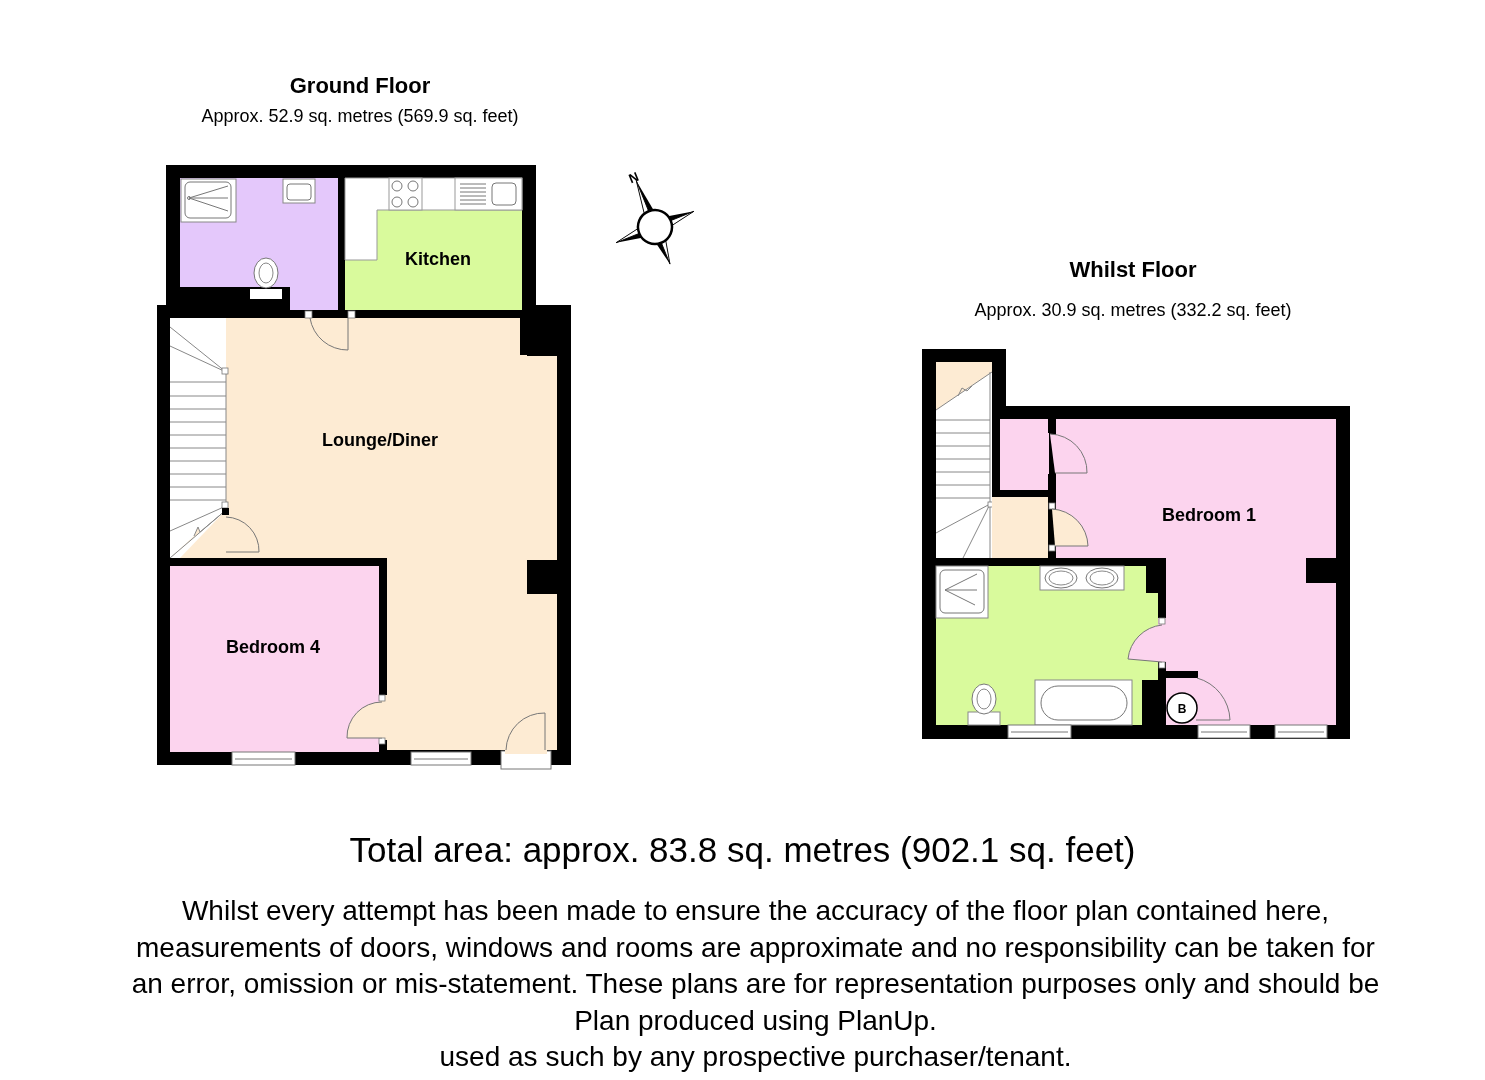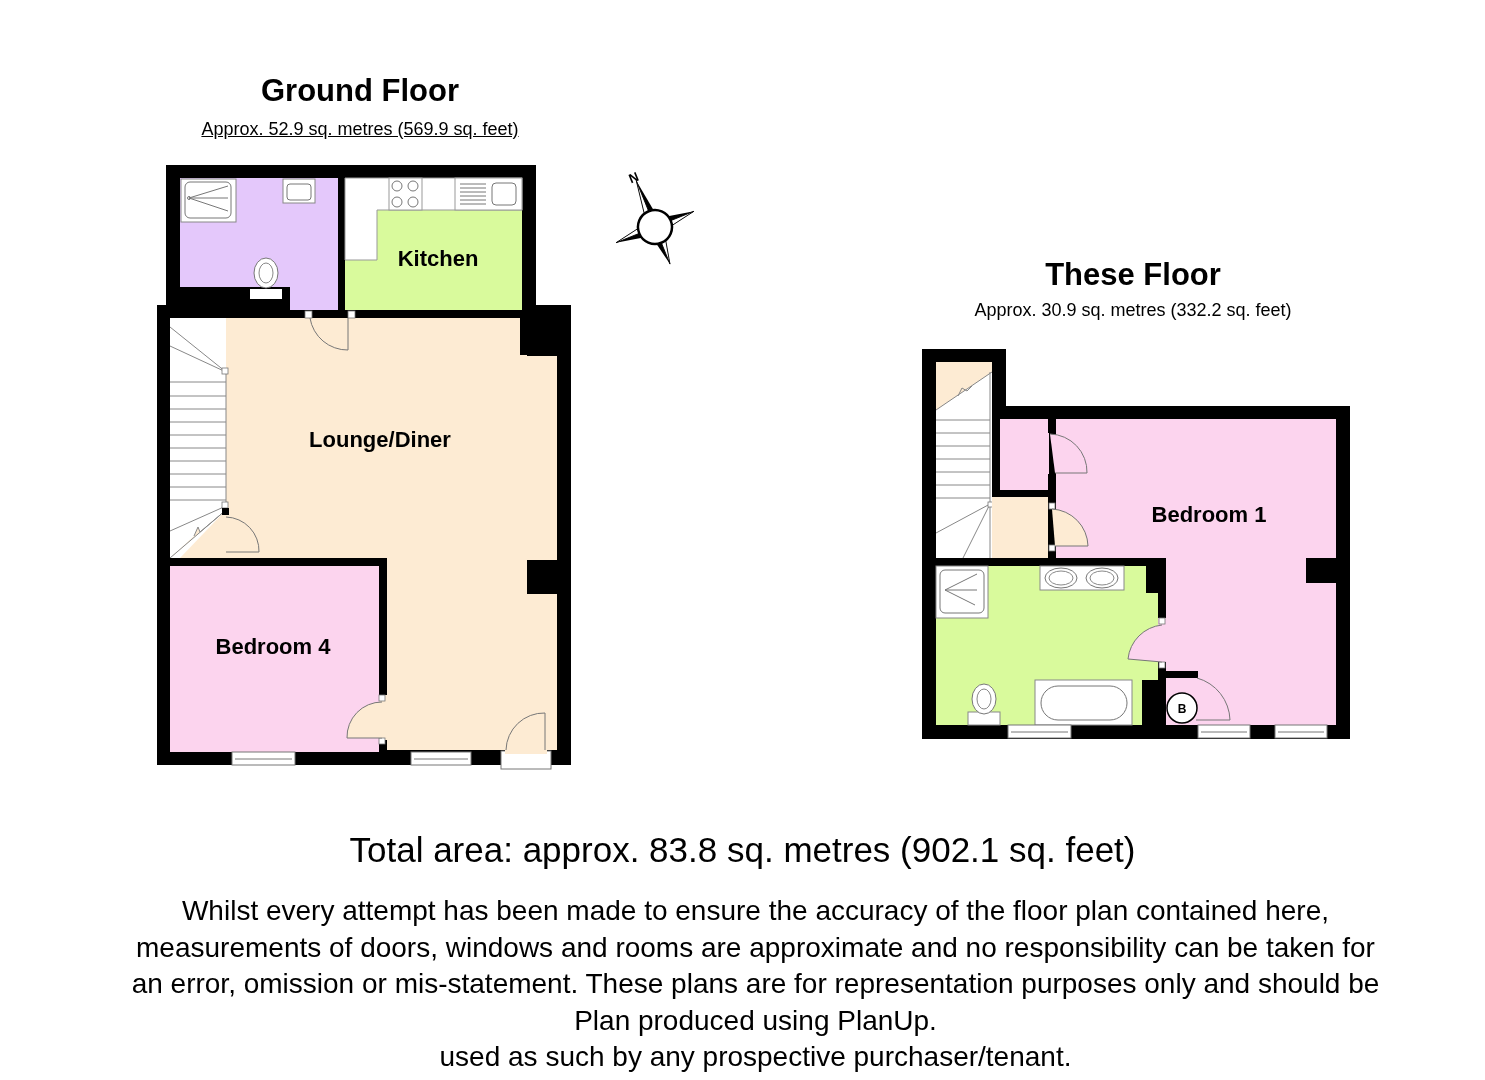--- a/index.html
+++ b/index.html
@@ -1,20 +1,20 @@
 <!DOCTYPE html>
 <html><head>
 <meta charset="utf-8">
 <style>
   html,body{margin:0;padding:0;background:#fff;}
   body{width:1485px;height:1080px;position:relative;overflow:hidden;font-family:"Liberation Sans",sans-serif;color:#000;}
   .abs{position:absolute;}
-  .floor-title{font-weight:bold;font-size:31px;text-align:center;white-space:nowrap;}
+  .floor-title{font-weight:bold;font-size:22px;text-align:center;white-space:nowrap;}
   .floor-area{font-size:18px;text-align:center;white-space:nowrap;}
-  .room-label{font-weight:bold;font-size:22px;white-space:nowrap;transform:translate(-50%,-50%);}
+  .room-label{font-weight:bold;font-size:18px;white-space:nowrap;transform:translate(-50%,-50%);}
   .total{left:0;width:1485px;top:830px;text-align:center;font-size:35px;}
   .disclaimer{left:0;width:1485px;top:893px;text-align:center;font-size:28px;line-height:36.5px;padding-left:13px;}
   svg{position:absolute;left:0;top:0;}
 </style>
 </head>
 <body>
 
 <svg width="1485" height="1080" viewBox="0 0 1485 1080">
 
   <g>
@@ -178,27 +178,27 @@
     <rect x="1198" y="725" width="52" height="13" fill="#fff" stroke="#777"></rect>
     <line x1="1201" y1="732" x2="1247" y2="732" stroke="#777"></line>
     <rect x="1275" y="725" width="52" height="13" fill="#fff" stroke="#777"></rect>
     <line x1="1278" y1="732" x2="1324" y2="732" stroke="#777"></line>
   </g>
 </svg>
 
 <div class="abs" style="left:629px;top:170px;font-weight:bold;font-size:13px;transform:rotate(-22deg);">N</div>
 
 <div class="abs floor-title" style="left:160px;width:400px;top:73px;">Ground Floor</div>
-<div class="abs floor-area" style="left:160px;width:400px;top:119px;text-decoration:underline;">Approx. 52.9 sq. metres (569.9 sq. feet)</div>
+<div class="abs floor-area" style="left:160px;width:400px;top:106px;">Approx. 52.9 sq. metres (569.9 sq. feet)</div>
 
 <div class="abs room-label" style="left:438px;top:259px;">Kitchen</div>
 <div class="abs room-label" style="left:380px;top:440px;">Lounge/Diner</div>
 <div class="abs room-label" style="left:273px;top:647px;">Bedroom 4</div>
 
-<div class="abs floor-title" style="left:933px;width:400px;top:257px;">These Floor</div>
+<div class="abs floor-title" style="left:933px;width:400px;top:257px;">Whilst Floor</div>
 <div class="abs floor-area" style="left:933px;width:400px;top:300px;">Approx. 30.9 sq. metres (332.2 sq. feet)</div>
 
 <div class="abs room-label" style="left:1209px;top:515px;">Bedroom 1</div>
 <div class="abs room-label" style="left:1182px;top:709px;font-size:12px;">B</div>
 
 <div class="abs total">Total area: approx. 83.8 sq. metres (902.1 sq. feet)</div>
 <div class="abs disclaimer">
   <div>Whilst every attempt has been made to ensure the accuracy of the floor plan contained here,</div>
   <div>measurements of doors, windows and rooms are approximate and no responsibility can be taken for</div>
   <div>an error, omission or mis-statement. These plans are for representation purposes only and should be</div>

